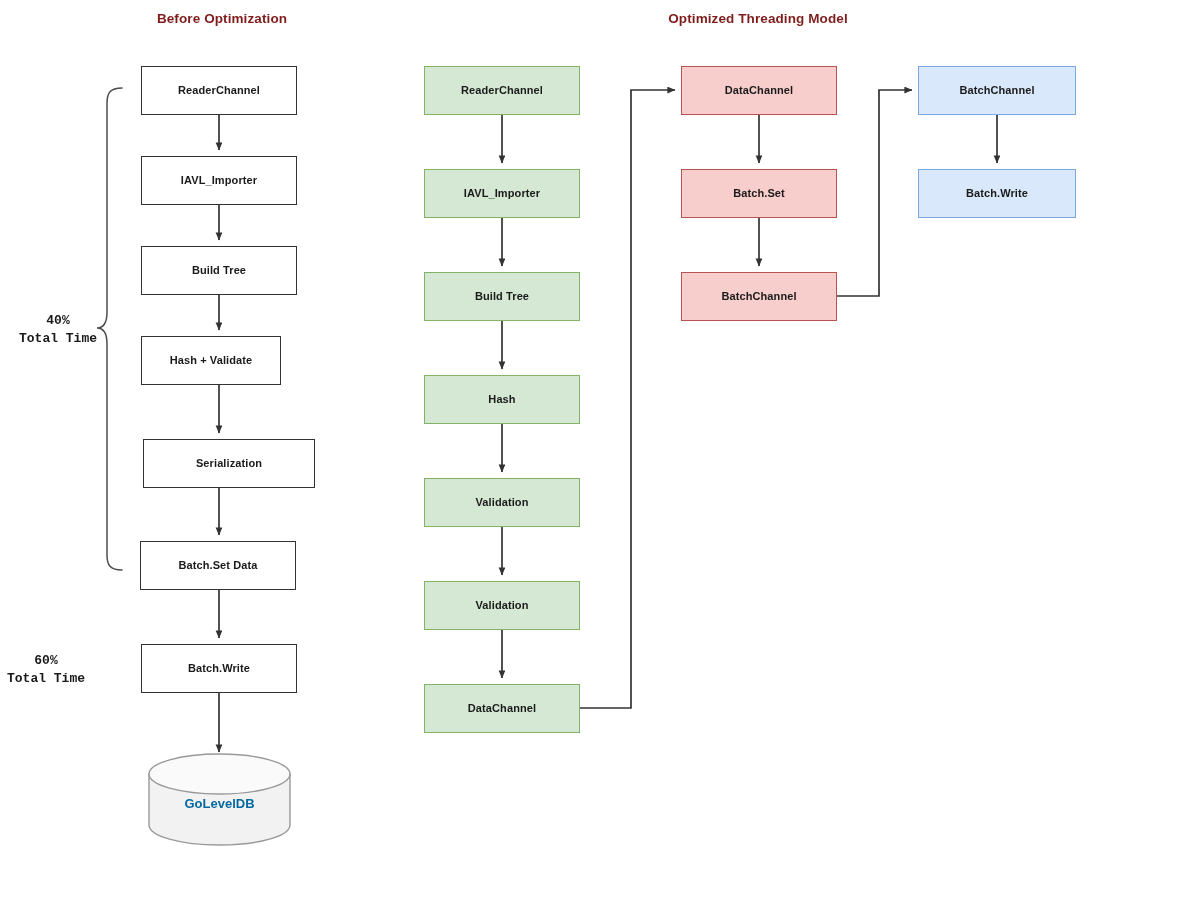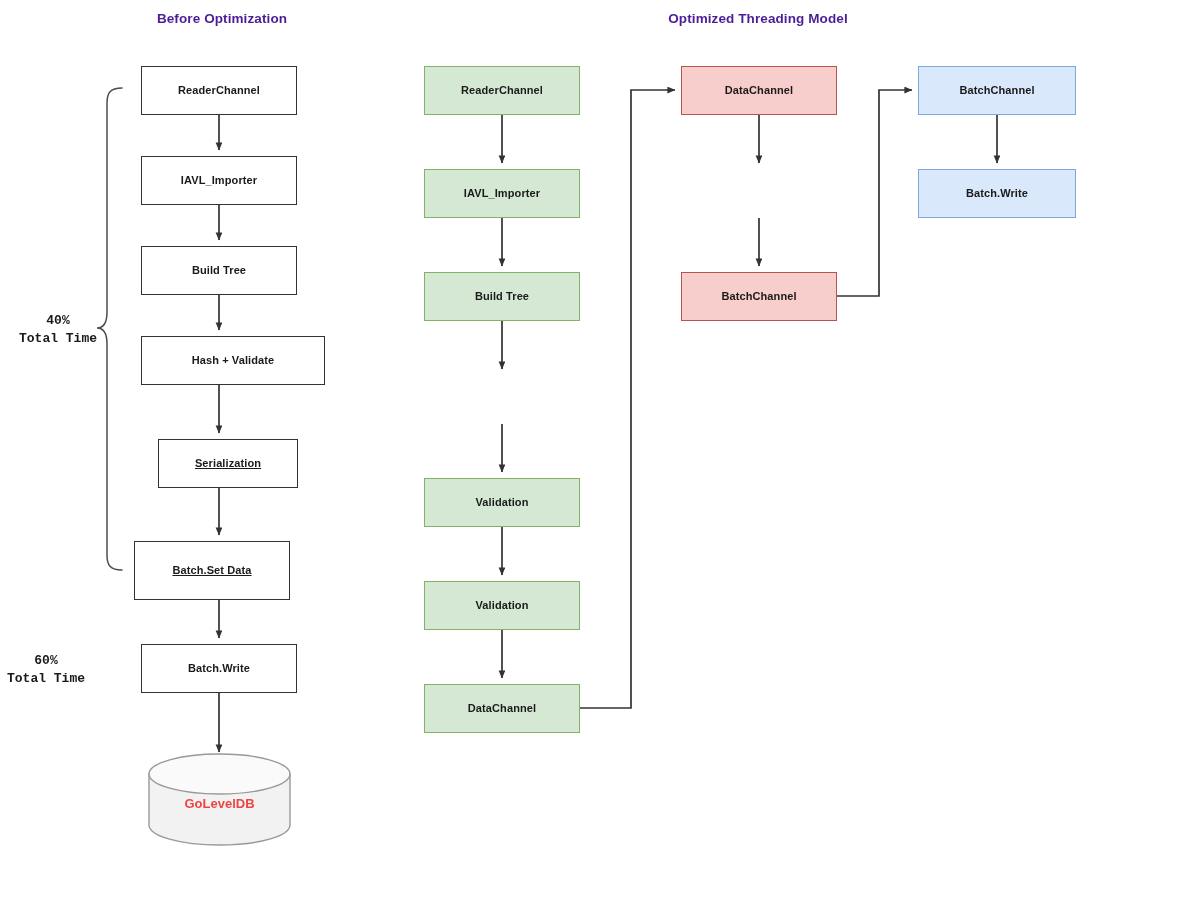--- a/index.html
+++ b/index.html
@@ -28,21 +28,21 @@
     height: 908px;
     pointer-events: none;
   }
   .title {
     position: absolute;
     font-size: 13.5px;
     font-weight: bold;
     letter-spacing: 0.1px;
     white-space: nowrap;
     text-align: center;
-    color: #4c1d95;
+    color: #7f1d1d;
   }
   .node {
     position: absolute;
     box-sizing: border-box;
     display: flex;
     align-items: center;
     justify-content: center;
     font-size: 11px;
     font-weight: bold;
     letter-spacing: 0.1px;
@@ -84,21 +84,21 @@
     position: absolute;
     display: flex;
     align-items: center;
     justify-content: center;
   }
   .cylinder .cyl-label {
     position: relative;
     z-index: 2;
     font-size: 13px;
     font-weight: bold;
-    color: #ef4444;
+    color: #0369a1;
     pointer-events: none;
     margin-top: 8px;
   }
   .cylinder svg {
     position: absolute;
     left: 0; top: 0;
   }
 </style>
 </head>
 <body>
@@ -151,39 +151,41 @@
     <div>Total Time</div>
   </div>
   <div class="annot" style="left:46px; top:652px; transform:translateX(-50%);">
     <div>60%</div>
     <div>Total Time</div>
   </div>
 
   <div class="node plain" style="left:141px; top:66px; width:156px; height:49px;">ReaderChannel</div>
   <div class="node plain" style="left:141px; top:156px; width:156px; height:49px;">IAVL_Importer</div>
   <div class="node plain" style="left:141px; top:246px; width:156px; height:49px;">Build Tree</div>
-  <div class="node plain" style="left:141px; top:336px; width:184px; height:49px;">Hash + Validate</div>
-  <div class="node plain" style="left:158px; top:439px; width:140px; height:49px;text-decoration:underline;">Serialization</div>
-  <div class="node plain" style="left:134px; top:541px; width:156px; height:59px;text-decoration:underline;">Batch.Set Data</div>
+  <div class="node plain" style="left:141px; top:336px; width:140px; height:49px;">Hash + Validate</div>
+  <div class="node plain" style="left:143px; top:439px; width:172px; height:49px;">Serialization</div>
+  <div class="node plain" style="left:140px; top:541px; width:156px; height:49px;">Batch.Set Data</div>
   <div class="node plain" style="left:141px; top:644px; width:156px; height:49px;">Batch.Write</div>
 
   <div class="cylinder" style="left:148px; top:752px; width:143px; height:95px;">
     <svg width="143" height="95" viewBox="0 0 143 95">
       <path d="M1,22 L1,73 C1,84 32,93 71.5,93 C111,93 142,84 142,73 L142,22 Z" fill="#f2f2f2" stroke="#999999" stroke-width="1.4"></path>
       <ellipse cx="71.5" cy="22" rx="70.5" ry="20" fill="#fafafa" stroke="#999999" stroke-width="1.4"></ellipse>
     </svg>
     <span class="cyl-label">GoLevelDB</span>
   </div>
 
   <div class="node green" style="left:424px; top:66px; width:156px; height:49px;">ReaderChannel</div>
   <div class="node green" style="left:424px; top:169px; width:156px; height:49px;">IAVL_Importer</div>
   <div class="node green" style="left:424px; top:272px; width:156px; height:49px;">Build Tree</div>
+  <div class="node green" style="left:424px; top:375px; width:156px; height:49px;">Hash</div>
   <div class="node green" style="left:424px; top:478px; width:156px; height:49px;">Validation</div>
   <div class="node green" style="left:424px; top:581px; width:156px; height:49px;">Validation</div>
   <div class="node green" style="left:424px; top:684px; width:156px; height:49px;">DataChannel</div>
 
   <div class="node red" style="left:681px; top:66px; width:156px; height:49px;">DataChannel</div>
+  <div class="node red" style="left:681px; top:169px; width:156px; height:49px;">Batch.Set</div>
   <div class="node red" style="left:681px; top:272px; width:156px; height:49px;">BatchChannel</div>
 
   <div class="node blue" style="left:918px; top:66px; width:158px; height:49px;">BatchChannel</div>
   <div class="node blue" style="left:918px; top:169px; width:158px; height:49px;">Batch.Write</div>
 
 </div>
 
 </body></html>

